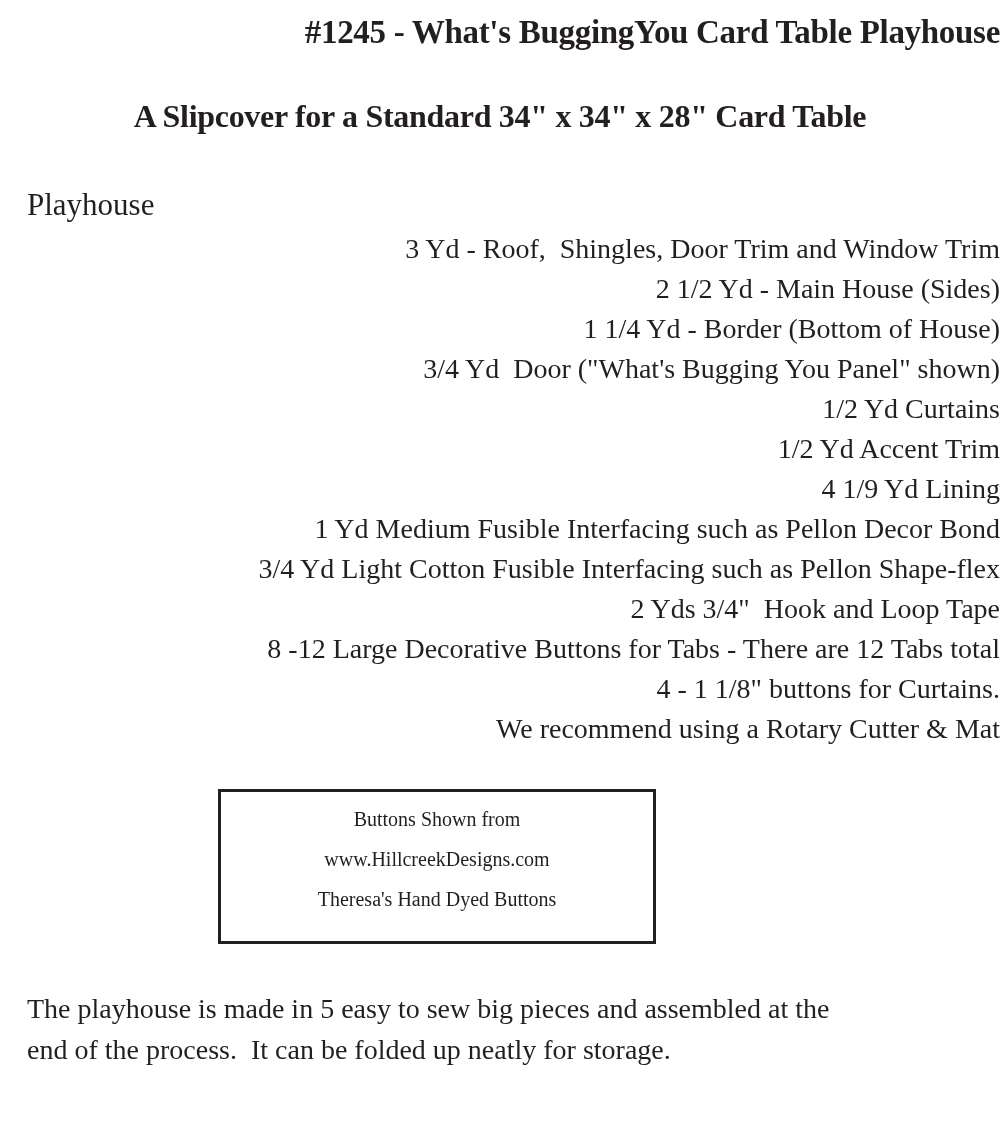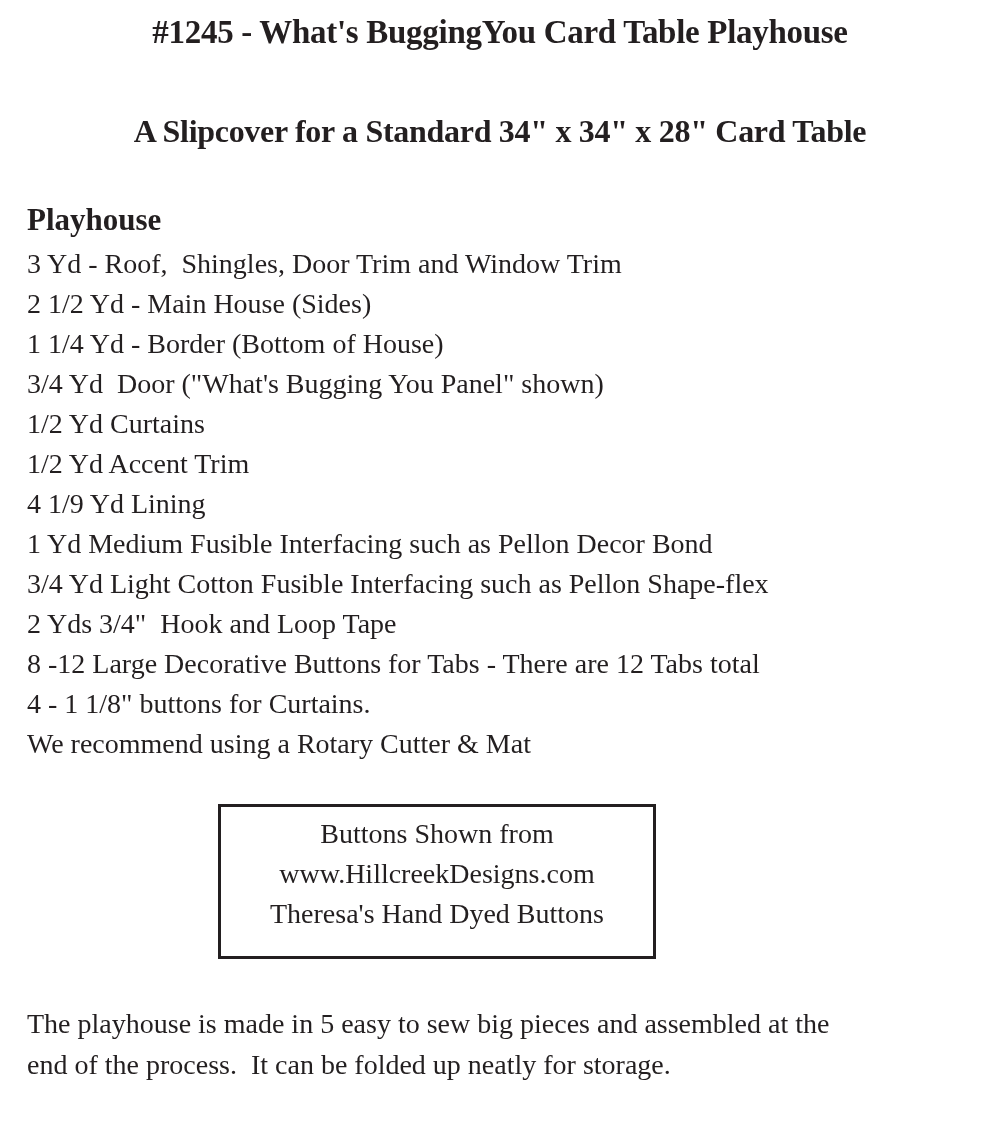--- a/index.html
+++ b/index.html
@@ -10,58 +10,59 @@
     font-family: "Liberation Serif", serif;
     color: #231f20;
     overflow: hidden;
   }
   .page {
     width: 1000px;
     height: 1134px;
     position: relative;
   }
   .doc-title {
-    text-align: center;
+    text-align: right;
     font-weight: bold;
     font-size: 33px;
     letter-spacing: -0.3px;
     margin-top: 14px;
     white-space: pre-wrap;
   }
   .doc-subtitle {
     text-align: center;
     font-weight: bold;
     font-size: 32px;
     letter-spacing: -0.3px;
-    margin-top: 62px;
+    margin-top: 47px;
     white-space: pre-wrap;
   }
   .section-heading {
-    font-weight: bold;
+    font-weight: normal;
     font-size: 31px;
     margin: 52px 0 4px 27px;
   }
   .materials-list {
-    margin: 6px 0 0 27px;
+    margin: 6px 0 0 41px;
+    text-align: right;
   }
   .materials-item {
     font-size: 28px;
     line-height: 40px;
     white-space: pre-wrap;
   }
   .buttons-box {
     box-sizing: border-box;
     width: 438px;
     margin: 40px 0 0 218px;
     border: 3px solid #231f20;
     text-align: center;
     padding: 7px 8px 22px 8px;
   }
   .box-line {
-    font-size: 28px;
+    font-size: 20px;
     line-height: 40px;
     white-space: pre-wrap;
   }
   .footer-paragraph {
     margin: 44px 0 0 27px;
   }
   .footer-line {
     font-size: 28px;
     line-height: 41px;
     white-space: pre-wrap;

